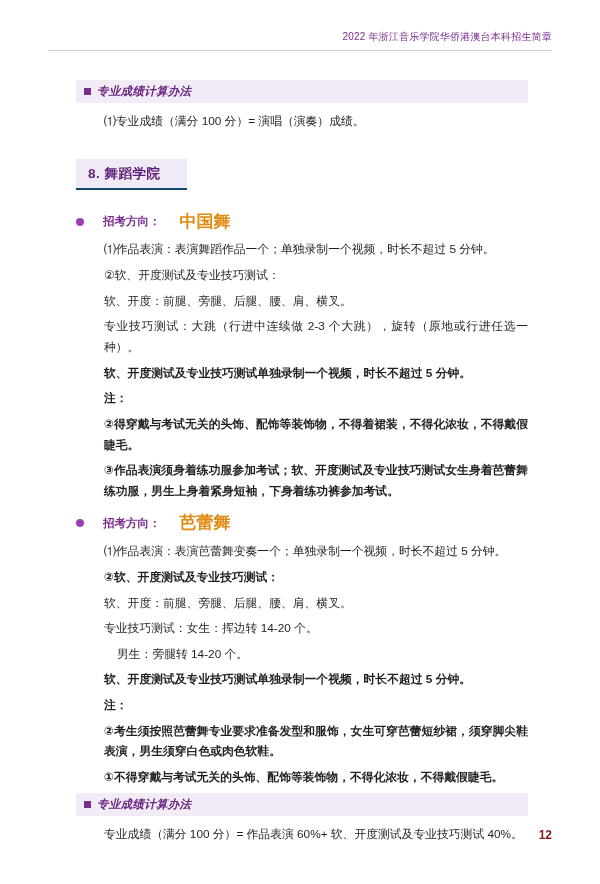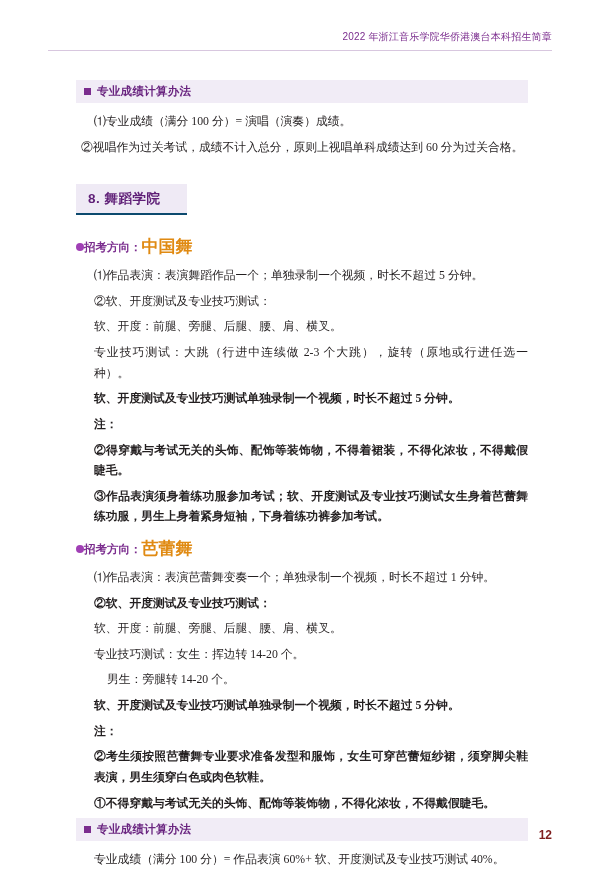--- a/index.html
+++ b/index.html
@@ -49,20 +49,21 @@
   }
   
   .bar {
     background: #f1ecf6;
     border-left: 0px;
     padding: 4px 6px 4px 8px;
     margin: 0 0 8px 0;
     display: flex;
     align-items: center;
     gap: 6px;
+    font-style: italic;
   }
   .bar .sq {
     width: 7px;
     height: 7px;
     background: #7b2d8e;
     display: inline-block;
     flex: 0 0 auto;
   }
   .bar .bar-text {
     font-size: 11.5px;
@@ -82,21 +83,21 @@
     font-size: 13.5px;
     font-weight: bold;
     color: #5f1f77;
     letter-spacing: 0.5px;
   }
   
   .dir {
     margin: 10px 0 6px 0;
     display: flex;
     align-items: center;
-    gap: 0;
+    gap: 19px;
     line-height: 1.4;
   }
   .dir .dot {
     width: 8px;
     height: 8px;
     border-radius: 50%;
     background: #a03fb5;
     display: inline-block;
     flex: 0 0 auto;
   }
@@ -105,26 +106,25 @@
     font-weight: bold;
     color: #7b2d8e;
   }
   .dir .dir-value {
     font-size: 17px;
     font-weight: bold;
     color: #e08a12;
   }
   
   p.body {
-    margin: 0 0 5px 5px;
+    margin: 0 0 5px 15px;
     font-size: 11.8px;
     line-height: 1.75;
     color: #231f20;
     text-align: justify;
-    font-family: Liberation Serif, serif;
   }
   p.indent1 {
     text-indent: 0;
     padding-left: 13px;
   }
   p.indent2 {
     padding-left: 26px;
   }
   p.bold {
     font-weight: bold;
@@ -145,41 +145,40 @@
 
   <div class="header">2022 年浙江音乐学院华侨港澳台本科招生简章</div>
   <div class="header-rule"></div>
 
   <div class="content">
       <div class="bar">
         <span class="sq"></span>
         <span class="bar-text">专业成绩计算办法</span>
       </div>
       <p class="body indent1">⑴专业成绩（满分 100 分）= 演唱（演奏）成绩。</p>
-      <p class="body">②视唱作为过关考试，成绩不计入总分，原则上视唱单科成绩达到 60 分为过关合格。</p>
       <div><div class="section-head"><span class="sh-text">8. 舞蹈学院</span></div></div>
       <div class="dir">
         <span class="dot"></span>
         <span class="dir-label">招考方向：</span>
         <span class="dir-value">中国舞</span>
       </div>
       <p class="body indent1">⑴作品表演：表演舞蹈作品一个；单独录制一个视频，时长不超过 5 分钟。</p>
       <p class="body indent1">②软、开度测试及专业技巧测试：</p>
       <p class="body indent1">软、开度：前腿、旁腿、后腿、腰、肩、横叉。</p>
       <p class="body indent1">专业技巧测试：大跳（行进中连续做 2-3 个大跳），旋转（原地或行进任选一种）。</p>
       <p class="body indent1 bold">软、开度测试及专业技巧测试单独录制一个视频，时长不超过 5 分钟。</p>
       <p class="body indent1 bold">注：</p>
       <p class="body indent1 bold">②得穿戴与考试无关的头饰、配饰等装饰物，不得着裙装，不得化浓妆，不得戴假睫毛。</p>
       <p class="body indent1 bold">③作品表演须身着练功服参加考试；软、开度测试及专业技巧测试女生身着芭蕾舞练功服，男生上身着紧身短袖，下身着练功裤参加考试。</p>
       <div class="dir">
         <span class="dot"></span>
         <span class="dir-label">招考方向：</span>
         <span class="dir-value">芭蕾舞</span>
       </div>
-      <p class="body indent1">⑴作品表演：表演芭蕾舞变奏一个；单独录制一个视频，时长不超过 1 分钟。</p>
+      <p class="body indent1">⑴作品表演：表演芭蕾舞变奏一个；单独录制一个视频，时长不超过 5 分钟。</p>
       <p class="body indent1 bold">②软、开度测试及专业技巧测试：</p>
       <p class="body indent1">软、开度：前腿、旁腿、后腿、腰、肩、横叉。</p>
       <p class="body indent1">专业技巧测试：女生：挥边转 14-20 个。</p>
       <p class="body indent2">男生：旁腿转 14-20 个。</p>
       <p class="body indent1 bold">软、开度测试及专业技巧测试单独录制一个视频，时长不超过 5 分钟。</p>
       <p class="body indent1 bold">注：</p>
       <p class="body indent1 bold">②考生须按照芭蕾舞专业要求准备发型和服饰，女生可穿芭蕾短纱裙，须穿脚尖鞋表演，男生须穿白色或肉色软鞋。</p>
       <p class="body indent1 bold">①不得穿戴与考试无关的头饰、配饰等装饰物，不得化浓妆，不得戴假睫毛。</p>
       <div class="bar">
         <span class="sq"></span>

